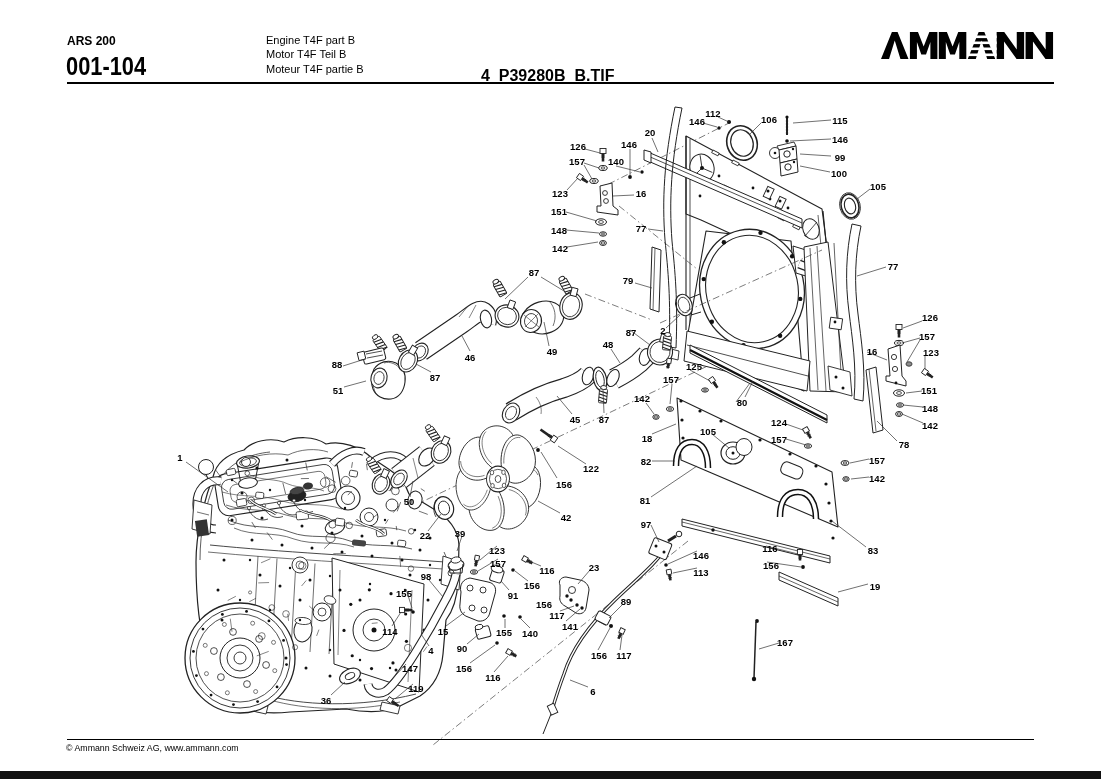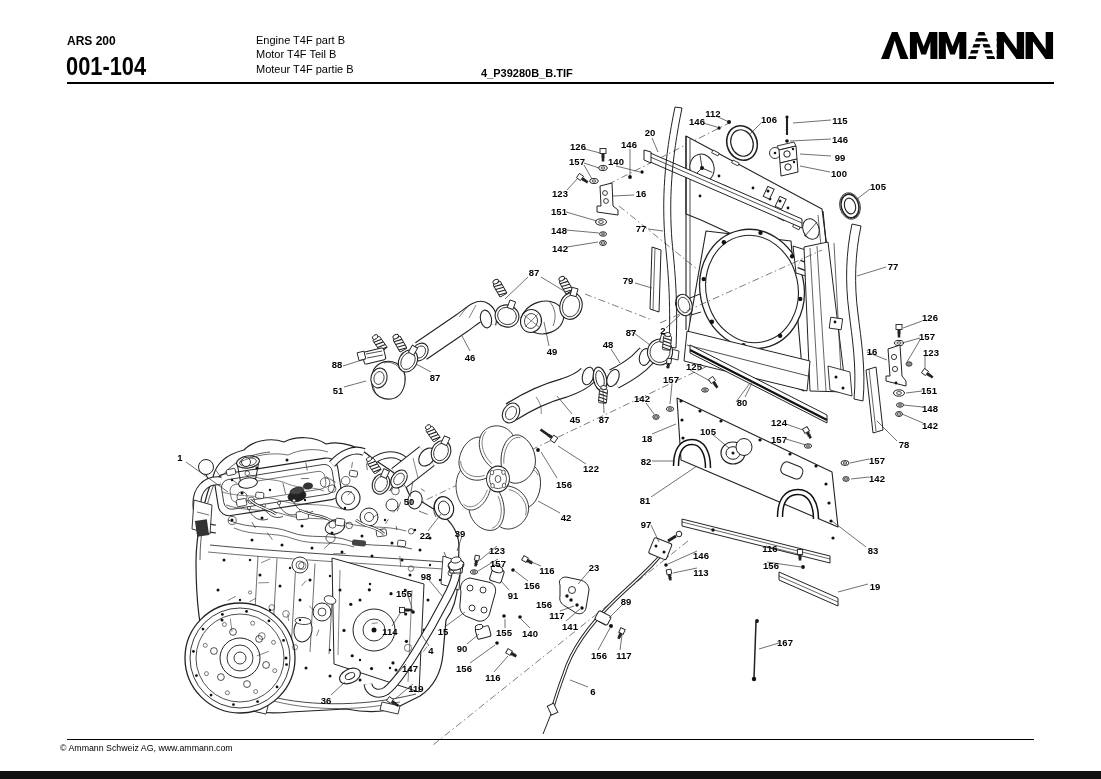--- a/index.html
+++ b/index.html
@@ -1,39 +1,39 @@
 <!DOCTYPE html>
 <html><head><meta charset="utf-8">
 <style>
 html,body{margin:0;padding:0;background:#fff;width:1101px;height:779px;overflow:hidden}
 body{font-family:"Liberation Sans",sans-serif;position:relative}
 .abs{position:absolute}
 </style></head>
 <body>
 <div class="abs" style="left:67px;top:33.5px;font-size:12px;font-weight:bold">ARS 200</div>
 <div class="abs" style="left:66px;top:51px;font-size:26px;font-weight:bold;transform:scale(0.84,1);transform-origin:left top">001-104</div>
-<div class="abs" style="left:256px;top:32.5px;font-size:11px;line-height:14.7px">Engine T4F part B<br>Motor T4F Teil B<br>Moteur T4F partie B</div>
-<div class="abs" style="left:481px;top:67px;font-size:11px;font-weight:bold">4_P39280B_B.TIF</div>
+<div class="abs" style="left:266px;top:32.5px;font-size:11px;line-height:14.7px">Engine T4F part B<br>Motor T4F Teil B<br>Moteur T4F partie B</div>
+<div class="abs" style="left:481px;top:67px;font-size:16px;font-weight:bold">4_P39280B_B.TIF</div>
 <svg width="174" height="27" viewBox="0 0 174 27" style="position:absolute;left:881px;top:32px">
 <g transform="scale(0.948,1)">
 <path fill-rule="evenodd" fill="#000" d="M0,27 L11.5,0 L17.5,0 L29,27 L20.5,27 L14.5,8.5 L8.5,27 Z"></path>
 <path fill="#000" d="M30.5,27 L30.5,0 L39.0,0 L45.0,14.5 L51.0,0 L59.5,0 L59.5,27 L52.1,27 L52.1,10 L47.5,22.5 L42.5,22.5 L37.9,10 L37.9,27 Z"></path>
 <path fill="#000" d="M61,27 L61,0 L69.5,0 L75.5,14.5 L81.5,0 L90,0 L90,27 L82.6,27 L82.6,10 L78,22.5 L73,22.5 L68.4,10 L68.4,27 Z"></path>
 <path fill-rule="evenodd" fill="#000" d="M91.5,27 L103.0,0 L109.0,0 L120.5,27 L112.0,27 L106.0,8.5 L100.0,27 Z"></path>
 <path fill="#000" d="M122,27 L122,0 L130,0 L143.2,17.5 L143.2,0 L151,0 L151,27 L143,27 L129.8,9.5 L129.8,27 Z"></path>
 <path fill="#000" d="M152.5,27 L152.5,0 L160.5,0 L173.7,17.5 L173.7,0 L181.5,0 L181.5,27 L173.5,27 L160.3,9.5 L160.3,27 Z"></path>
 <rect x="91" y="3.5" width="31" height="2.6" fill="#fff"></rect>
 <rect x="91" y="9.5" width="31" height="2.6" fill="#fff"></rect>
 <rect x="91" y="15.5" width="31" height="2.6" fill="#fff"></rect>
 <rect x="91" y="21.5" width="31" height="2.6" fill="#fff"></rect>
 </g>
   </svg>
 <div class="abs" style="left:67px;top:82px;width:987px;height:2px;background:#000"></div>
 <div class="abs" style="left:67px;top:739px;width:967px;height:1px;background:#000"></div>
-<div class="abs" style="left:60px;top:742.5px;font-size:8.8px">© Ammann Schweiz AG, www.ammann.com</div>
+<div class="abs" style="left:66px;top:742.5px;font-size:8.8px">© Ammann Schweiz AG, www.ammann.com</div>
 <div class="abs" style="left:0px;top:771px;width:1101px;height:8px;background:#111"></div>
 <svg class="abs" style="left:0;top:0" width="1101" height="779" viewBox="0 0 1101 779" font-family="Liberation Sans, sans-serif">
 <line x1="731" y1="122" x2="603" y2="187" stroke="#444" stroke-width="0.7" stroke-dasharray="7,3,1.5,3"></line>
 <line x1="619" y1="206" x2="697" y2="269" stroke="#444" stroke-width="0.7" stroke-dasharray="7,3,1.5,3"></line>
 <line x1="585" y1="294" x2="652" y2="320" stroke="#444" stroke-width="0.7" stroke-dasharray="7,3,1.5,3"></line>
 <line x1="348" y1="537" x2="716" y2="362" stroke="#444" stroke-width="0.7" stroke-dasharray="7,3,1.5,3"></line>
 <line x1="688" y1="541" x2="433" y2="745" stroke="#444" stroke-width="0.7" stroke-dasharray="7,3,1.5,3"></line>
 <polygon points="686,136 822,209 827,248 797,264 701,220 686,214" fill="#fff" stroke="#222" stroke-width="1.1" stroke-linejoin="round"></polygon>
 <line x1="686" y1="136" x2="686" y2="330" stroke="#222" stroke-width="1.1"></line>
 <line x1="690" y1="139" x2="690" y2="330" stroke="#222" stroke-width="0.8"></line>

